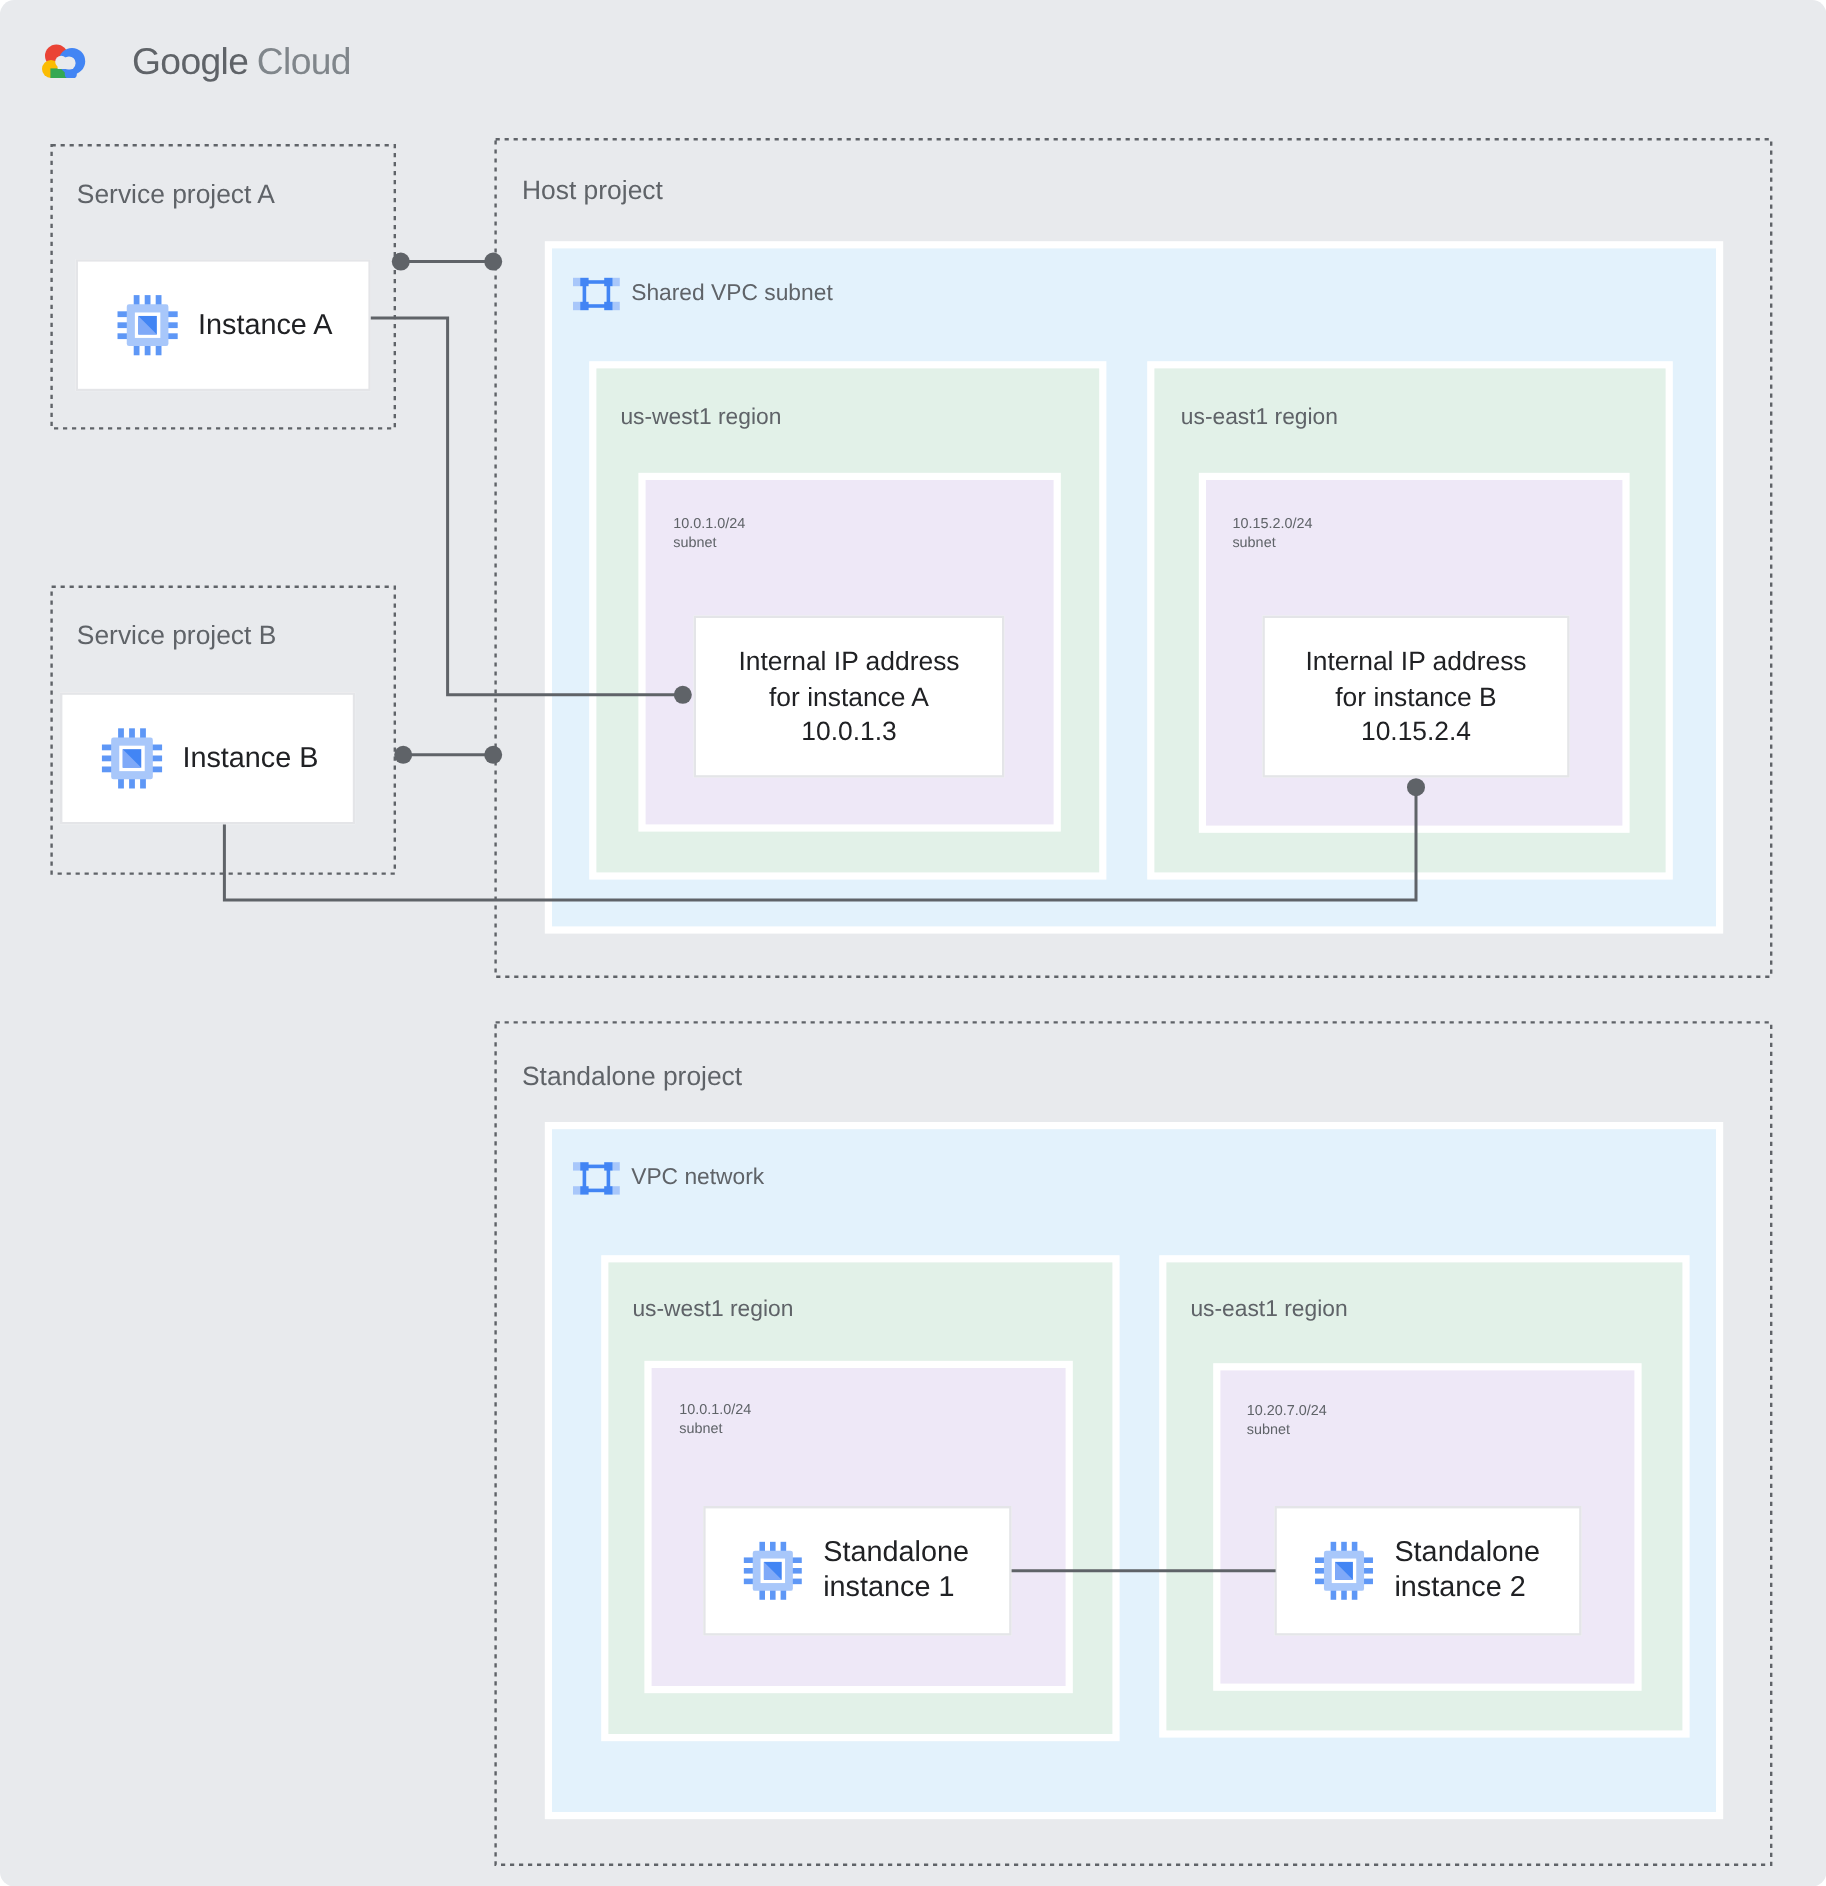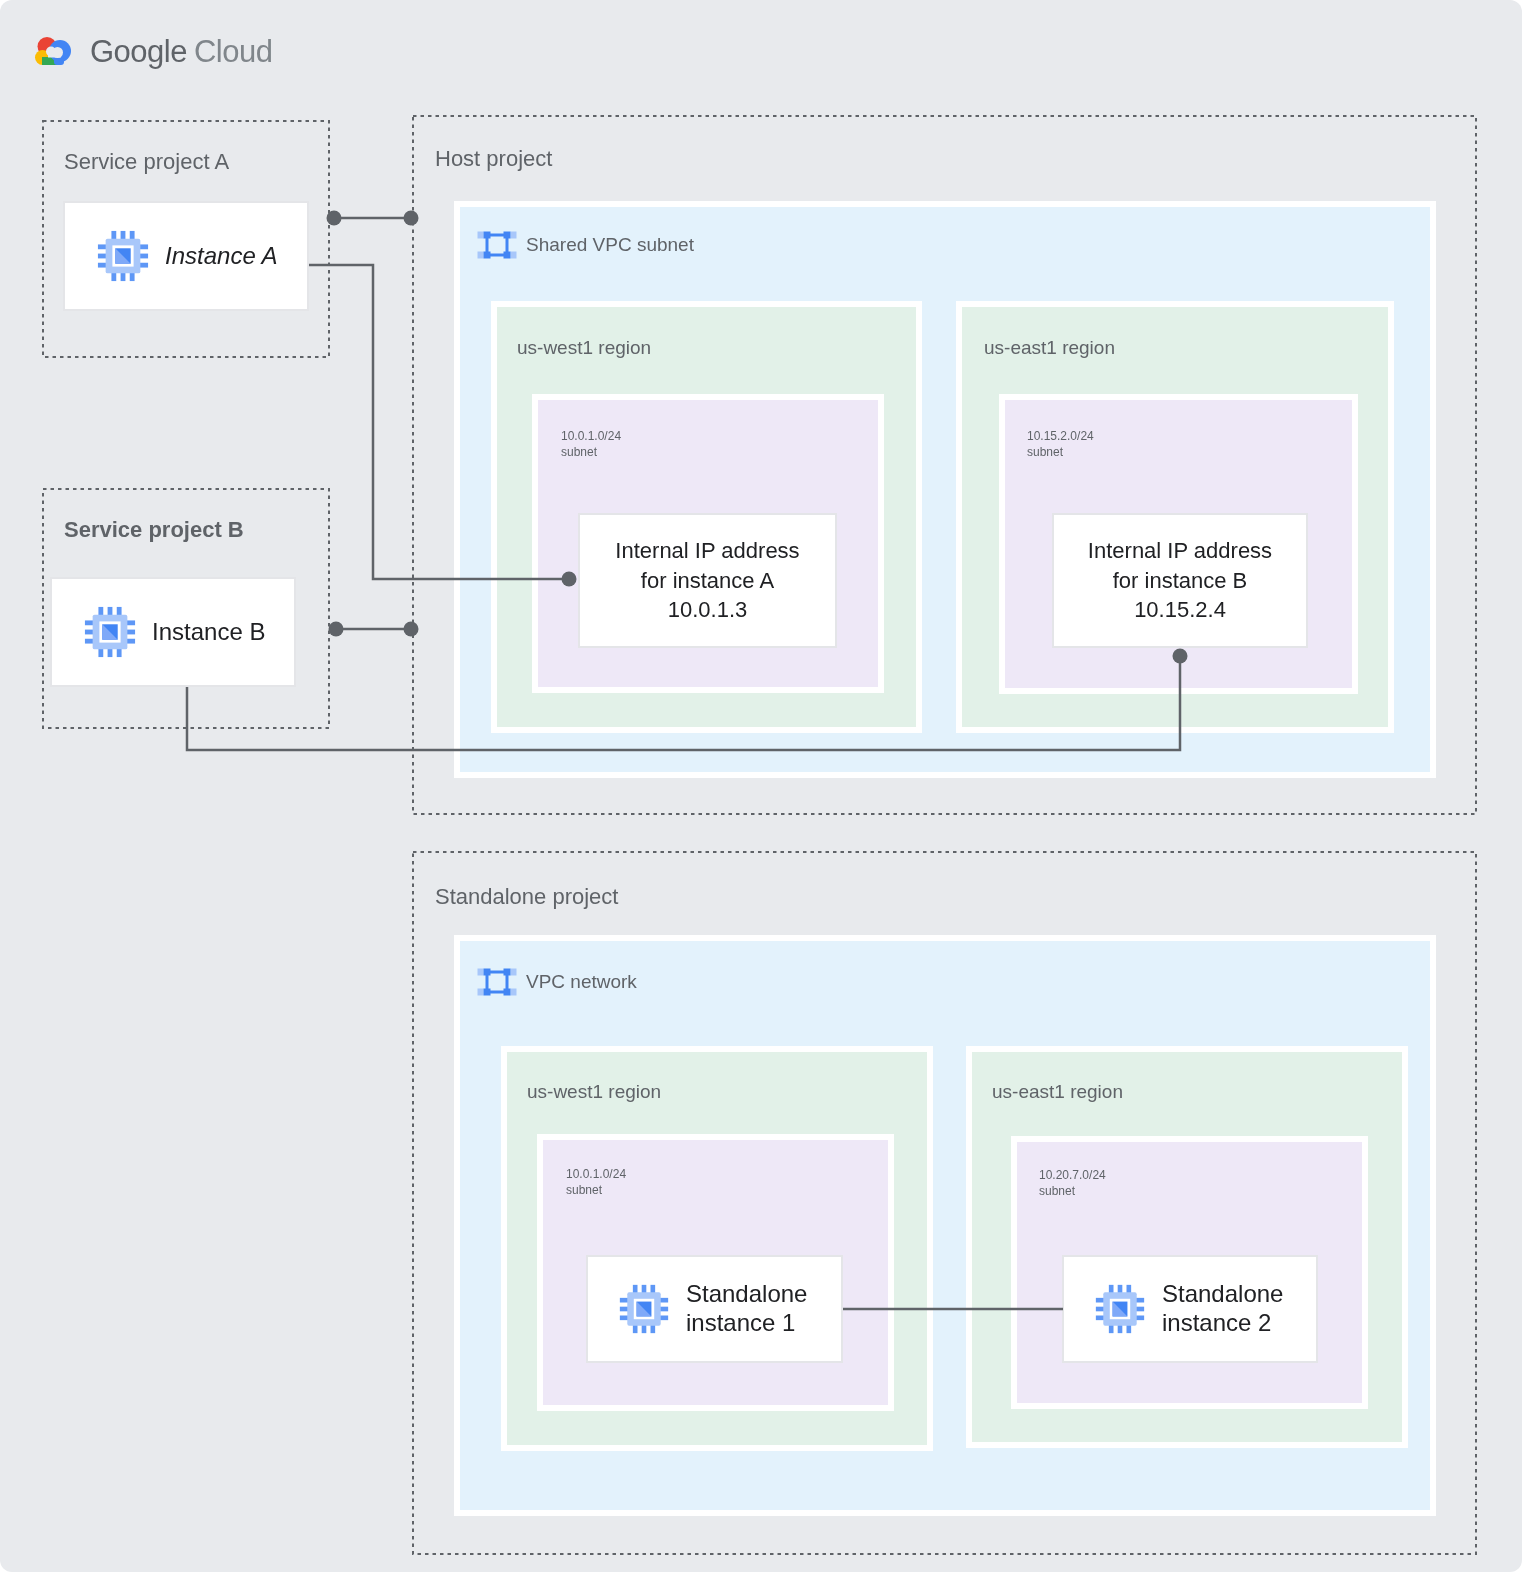--- a/index.html
+++ b/index.html
@@ -4,21 +4,21 @@
 <style>
   html,body{margin:0;padding:0;background:#ffffff;}
   .canvas{
     position:relative;width:1522px;height:1572px;background:#E8EAED;
     border-radius:12px;overflow:hidden;
     font-family:"Liberation Sans","DejaVu Sans",sans-serif;
     -webkit-font-smoothing:antialiased;
   }
   .abs{position:absolute;}
   
-  .logo{position:absolute;left:30px;top:32px;display:flex;align-items:center;}
+  .logo{position:absolute;left:30px;top:32px;display:flex;align-items:center;gap:20px;}
   .logo svg{display:block;}
   .logo-text{margin-left:12px;font-size:31px;letter-spacing:-0.5px;}
   .logo-google{color:#5F6368;font-weight:500;}
   .logo-cloud{color:#80868B;font-weight:400;margin-left:7px;}
   
   .ptitle{position:absolute;font-size:22px;color:#5F6368;white-space:nowrap;}
   
   .fill{position:absolute;box-shadow:0 0 0 6px #FFFFFF;}
   .blue{background:#E3F2FC;}
   .green{background:#E2F1E8;}
@@ -55,21 +55,21 @@
       <rect x="24" y="25" width="10" height="8" fill="#4285F4" rx="3"></rect>
       <circle cx="21" cy="19.5" r="5" fill="#E8EAED"></circle>
       <circle cx="27.5" cy="20.5" r="5.5" fill="#E8EAED"></circle>
       <rect x="18" y="20.5" width="13" height="5" fill="#E8EAED"></rect>
     </svg>
     <div class="logo-text"><span class="logo-google">Google</span><span class="logo-cloud">Cloud</span></div>
   </div>
 
   <div class="abs" style="left:42px;top:120px;width:288px;height:238px;">
     <div class="ptitle" style="left:22px;top:29px;">Service project A</div>
-    <div class="card icard" style="left:21px;top:81px;width:246px;height:110px;font-style:italic;">
+    <div class="card icard" style="left:21px;top:96px;width:246px;height:110px;">
       <svg class="chip" width="54" height="54" viewBox="0 0 56 56">
         <g fill="#5E97F6">
           <rect x="16" y="2" width="5" height="9"></rect>
             <rect x="25.5" y="2" width="5" height="9"></rect>
             <rect x="35" y="2" width="5" height="9"></rect>
           <rect x="16" y="45" width="5" height="9"></rect>
             <rect x="25.5" y="45" width="5" height="9"></rect>
             <rect x="35" y="45" width="5" height="9"></rect>
           <rect x="2" y="16" width="9" height="5"></rect>
             <rect x="2" y="25.5" width="9" height="5"></rect>
@@ -81,21 +81,21 @@
         <rect x="10" y="10" width="36" height="36" fill="#A8C7FA" rx="2"></rect>
         <rect x="17" y="17" width="22" height="22" fill="#FFFFFF"></rect>
         <rect x="20" y="20" width="16" height="16" fill="#4285F4"></rect>
         <path d="M20,20 L20,36 L36,36 Z" fill="#7FA9F8"></path>
       </svg>
       <span class="ilabel">Instance A</span>
     </div>
   </div>
 
   <div class="abs" style="left:42px;top:488px;width:288px;height:241px;">
-    <div class="ptitle" style="left:22px;top:29px;font-weight:bold;">Service project B</div>
+    <div class="ptitle" style="left:22px;top:29px;">Service project B</div>
     <div class="card icard" style="left:8px;top:89px;width:246px;height:110px;">
       <svg class="chip" width="54" height="54" viewBox="0 0 56 56">
         <g fill="#5E97F6">
           <rect x="16" y="2" width="5" height="9"></rect>
             <rect x="25.5" y="2" width="5" height="9"></rect>
             <rect x="35" y="2" width="5" height="9"></rect>
           <rect x="16" y="45" width="5" height="9"></rect>
             <rect x="25.5" y="45" width="5" height="9"></rect>
             <rect x="35" y="45" width="5" height="9"></rect>
           <rect x="2" y="16" width="9" height="5"></rect>

